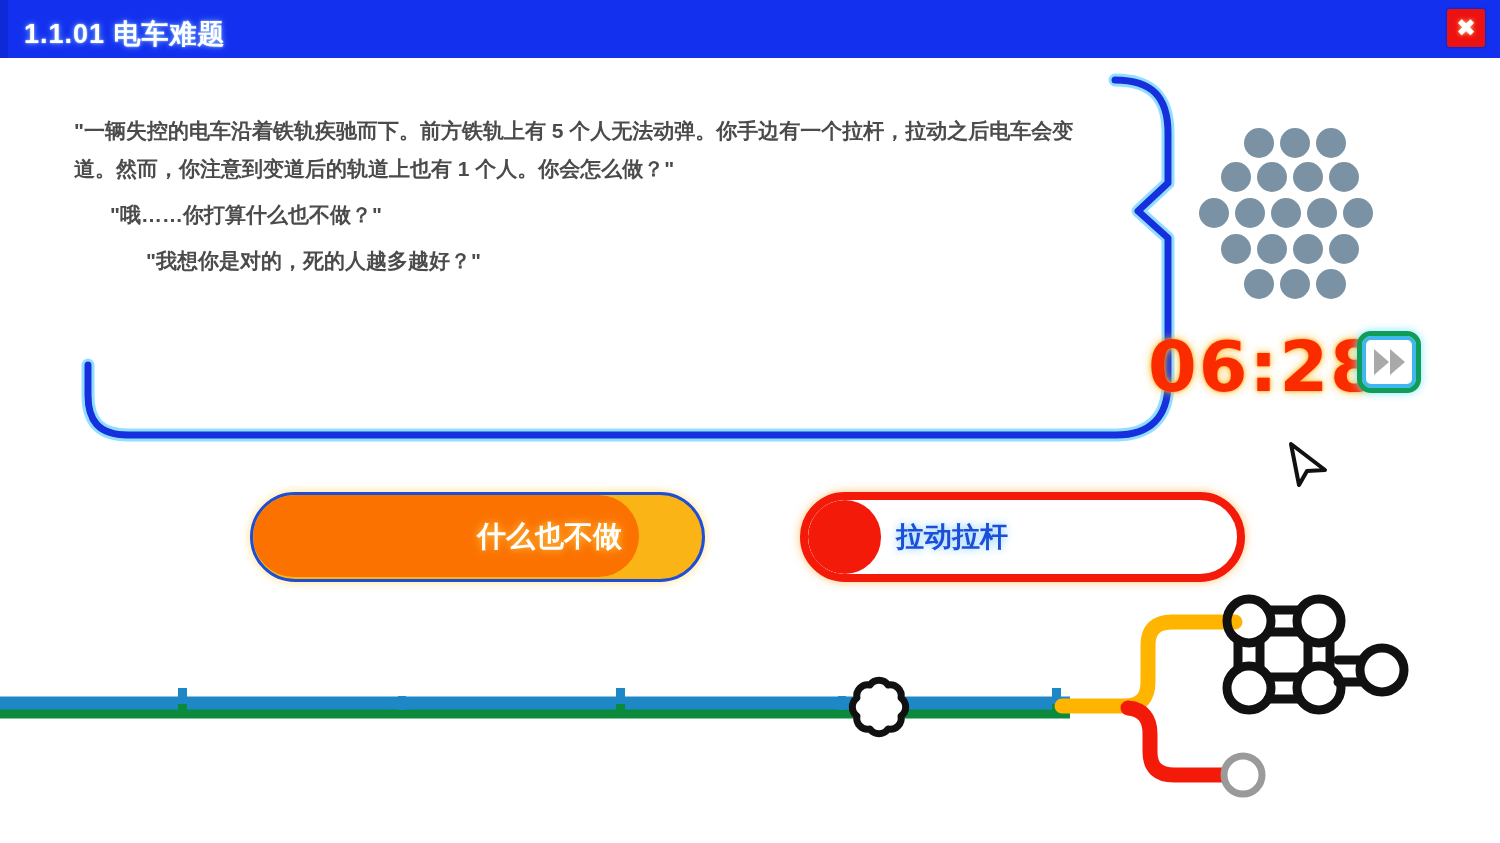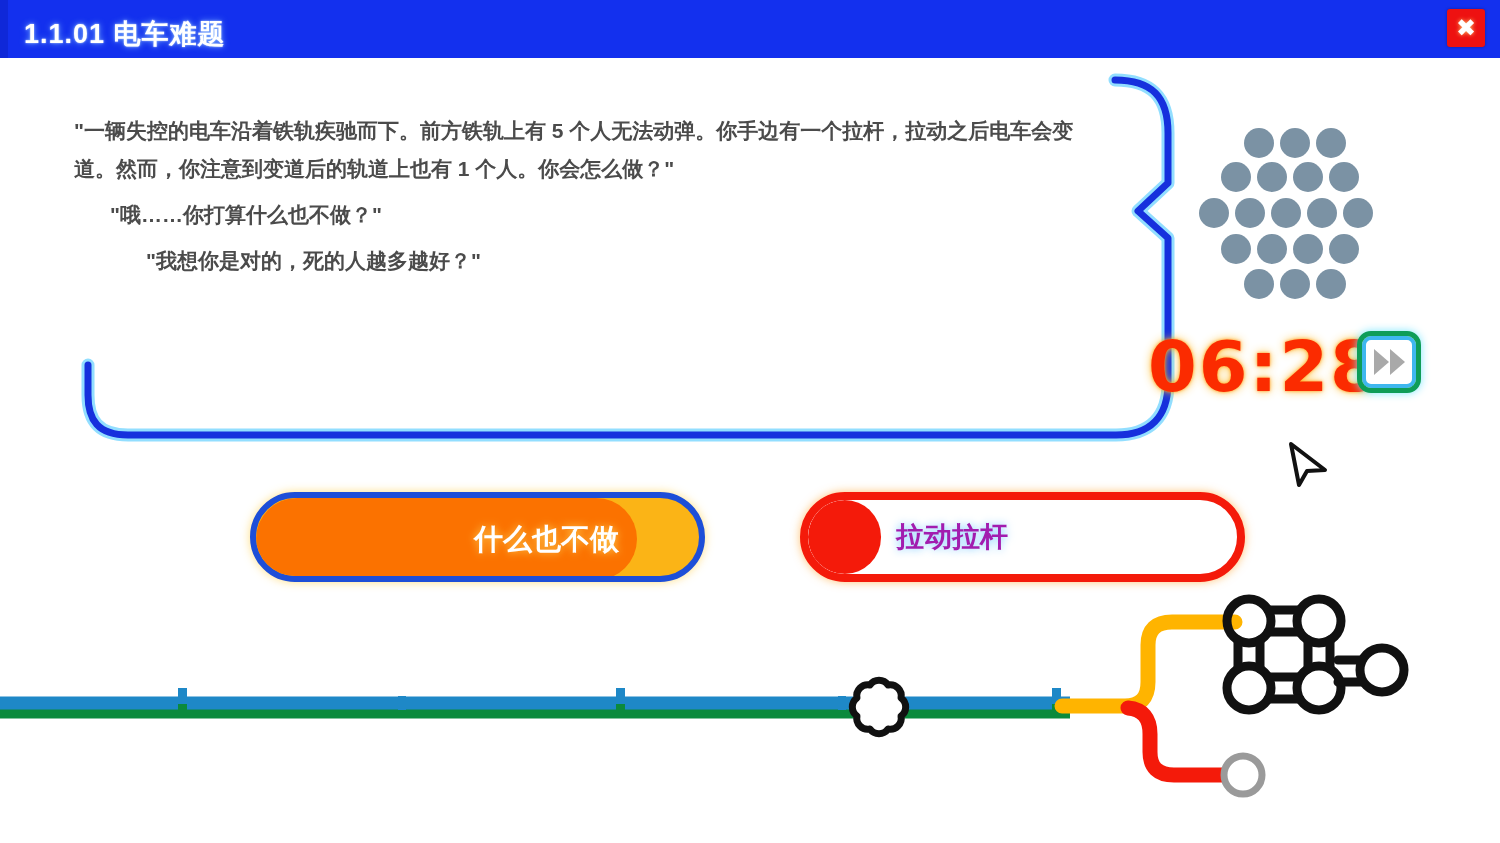--- a/index.html
+++ b/index.html
@@ -165,21 +165,21 @@
     border-radius: 45px;
     box-sizing: border-box;
     cursor: pointer;
     overflow: hidden;
   }
   #choice-nothing {
     left: 250px;
     top: 492px;
     width: 455px;
     background: #fbb416;
-    border: 6px solid #1d4ed8;
+    border: 3px solid #1d4ed8;
     box-shadow: 0 0 10px rgba(255,215,100,0.8);
   }
   #choice-nothing .fill {
     position: absolute;
     left: 0; top: 0;
     height: 82px;
     width: 86%;
     background: #fb7200;
     border-radius: 45px;
   }
@@ -212,21 +212,21 @@
     border-radius: 45px;
   }
   #choice-lever .label {
     position: absolute;
     left: 88px;
     top: 0;
     height: 68px;
     line-height: 74px;
     font-size: 28px;
     font-weight: bold;
-    color: #a21caf;
+    color: #1d4ed8;
     text-shadow: 0 0 8px rgba(120,200,255,0.95);
     white-space: nowrap;
   }
 
   
   #rails {
     position: absolute;
     left: 0;
     top: 570px;
     width: 1500px;

